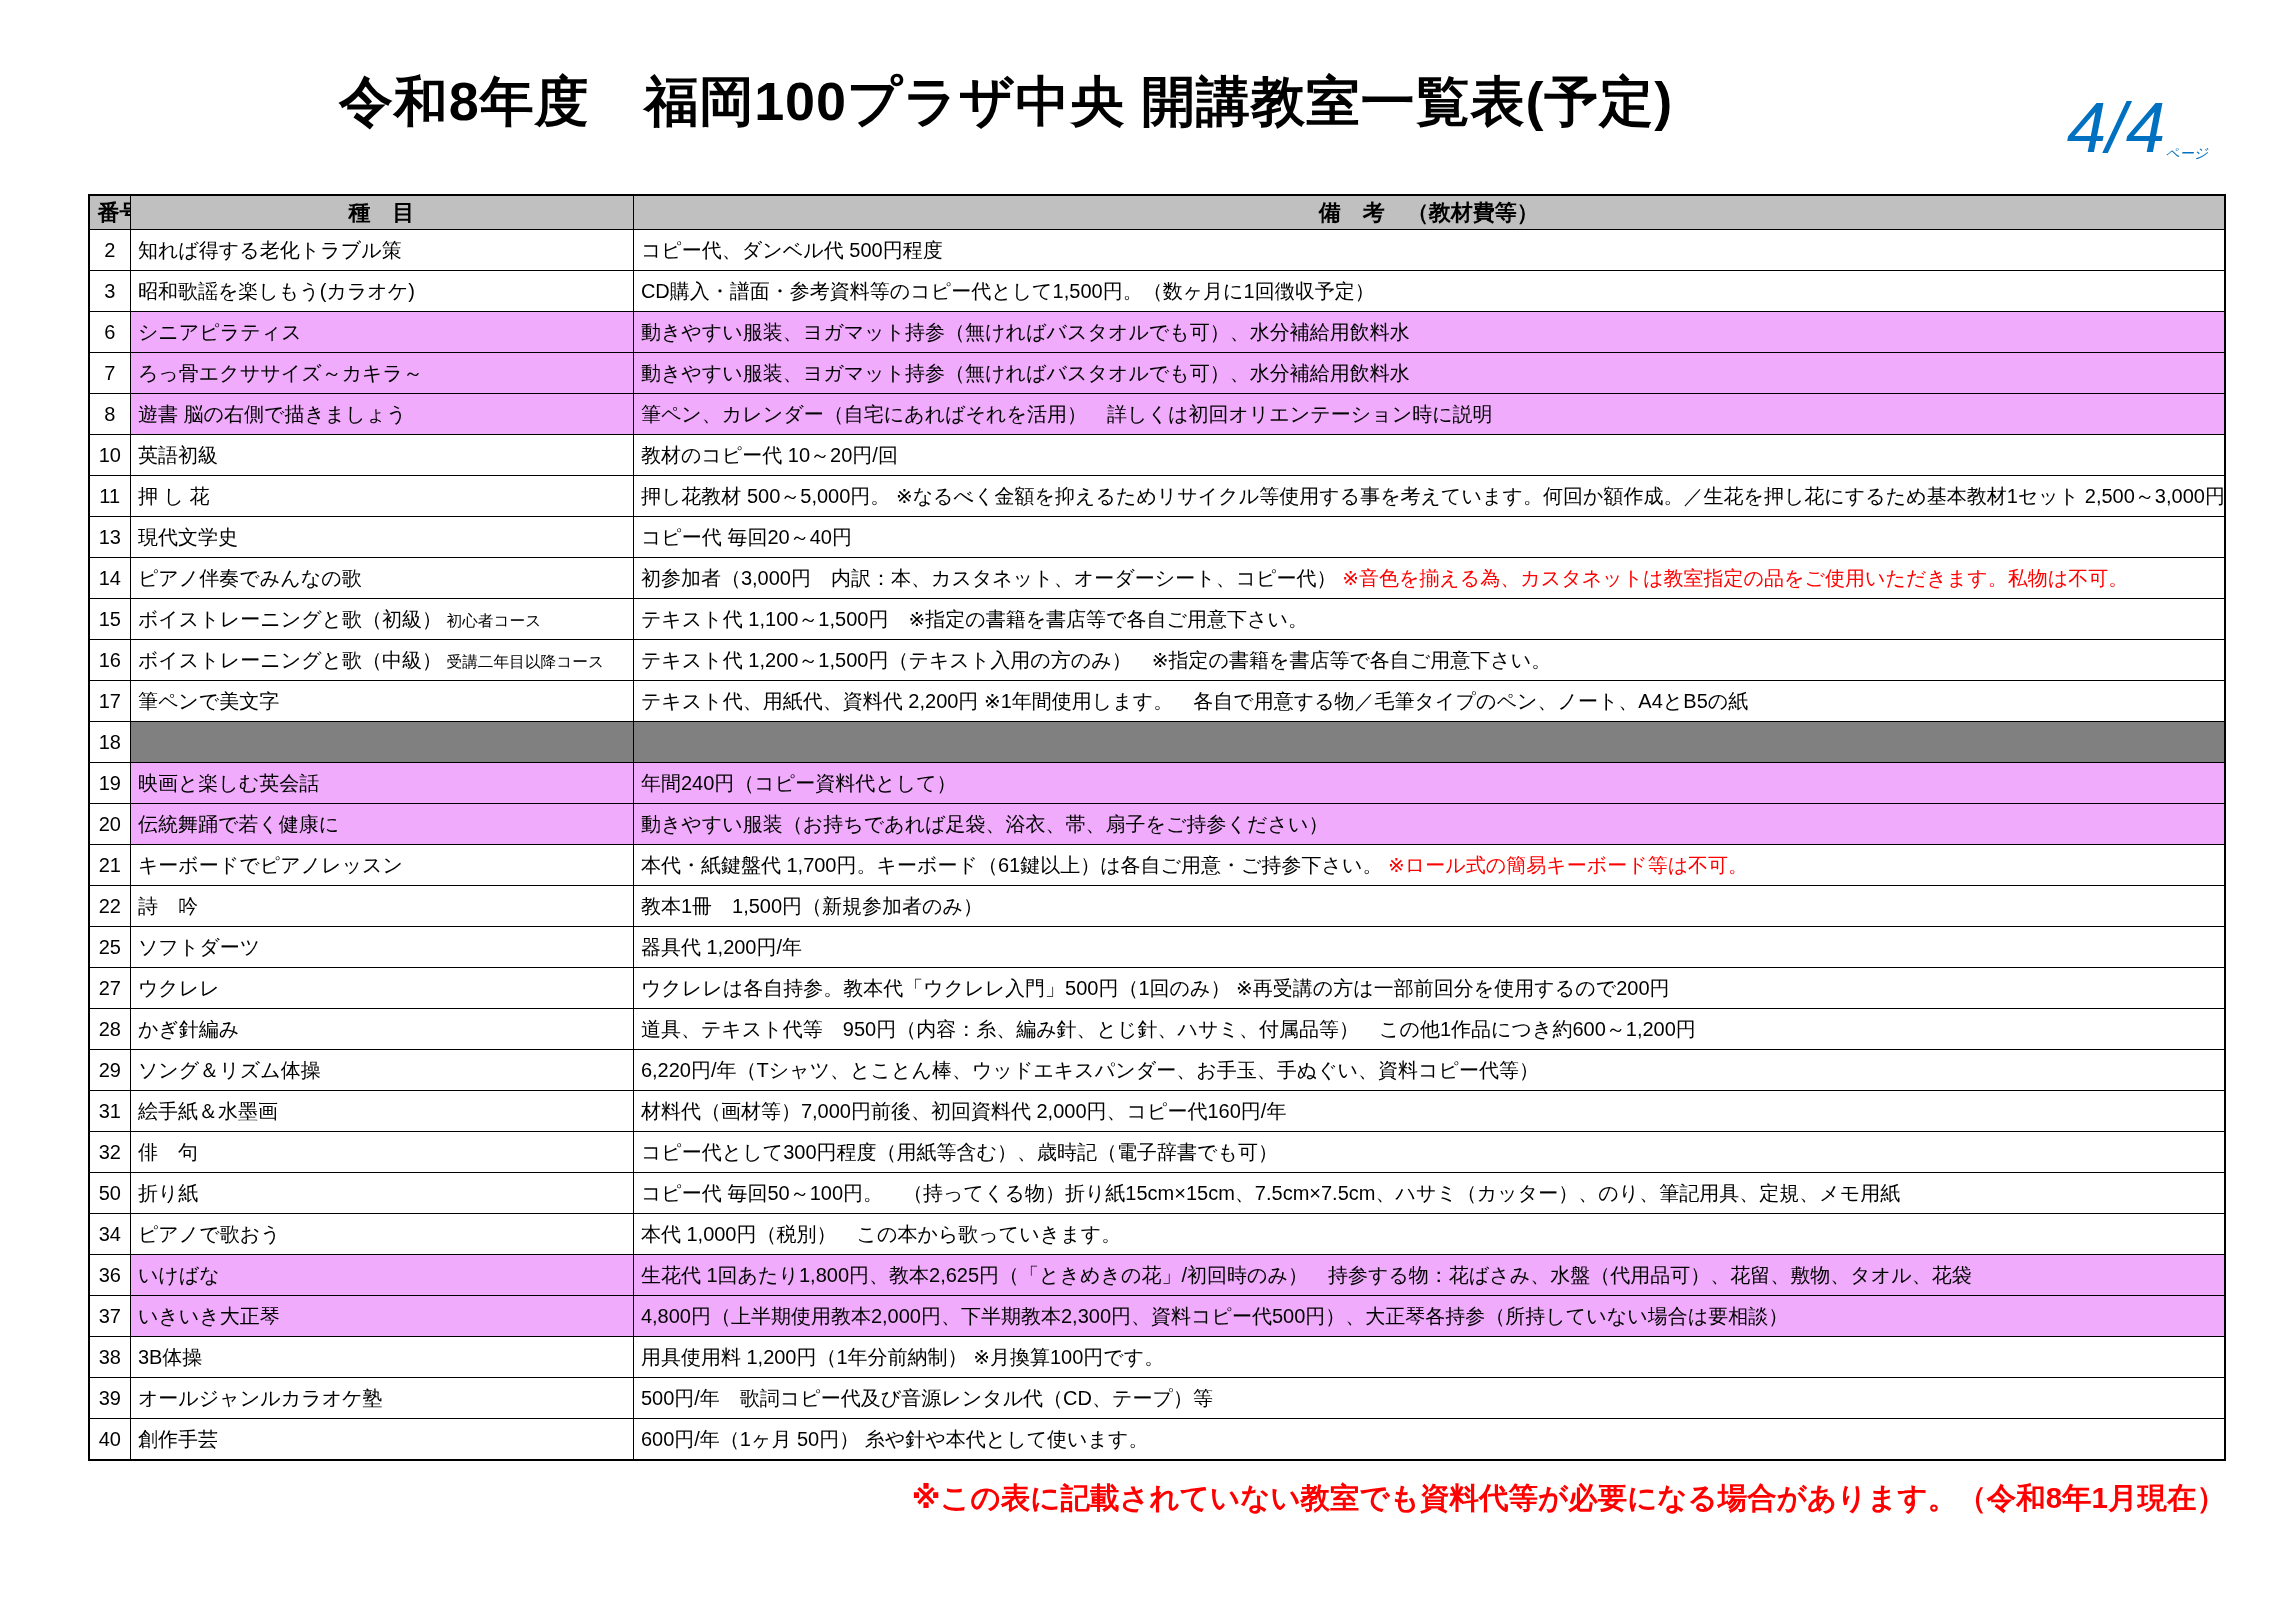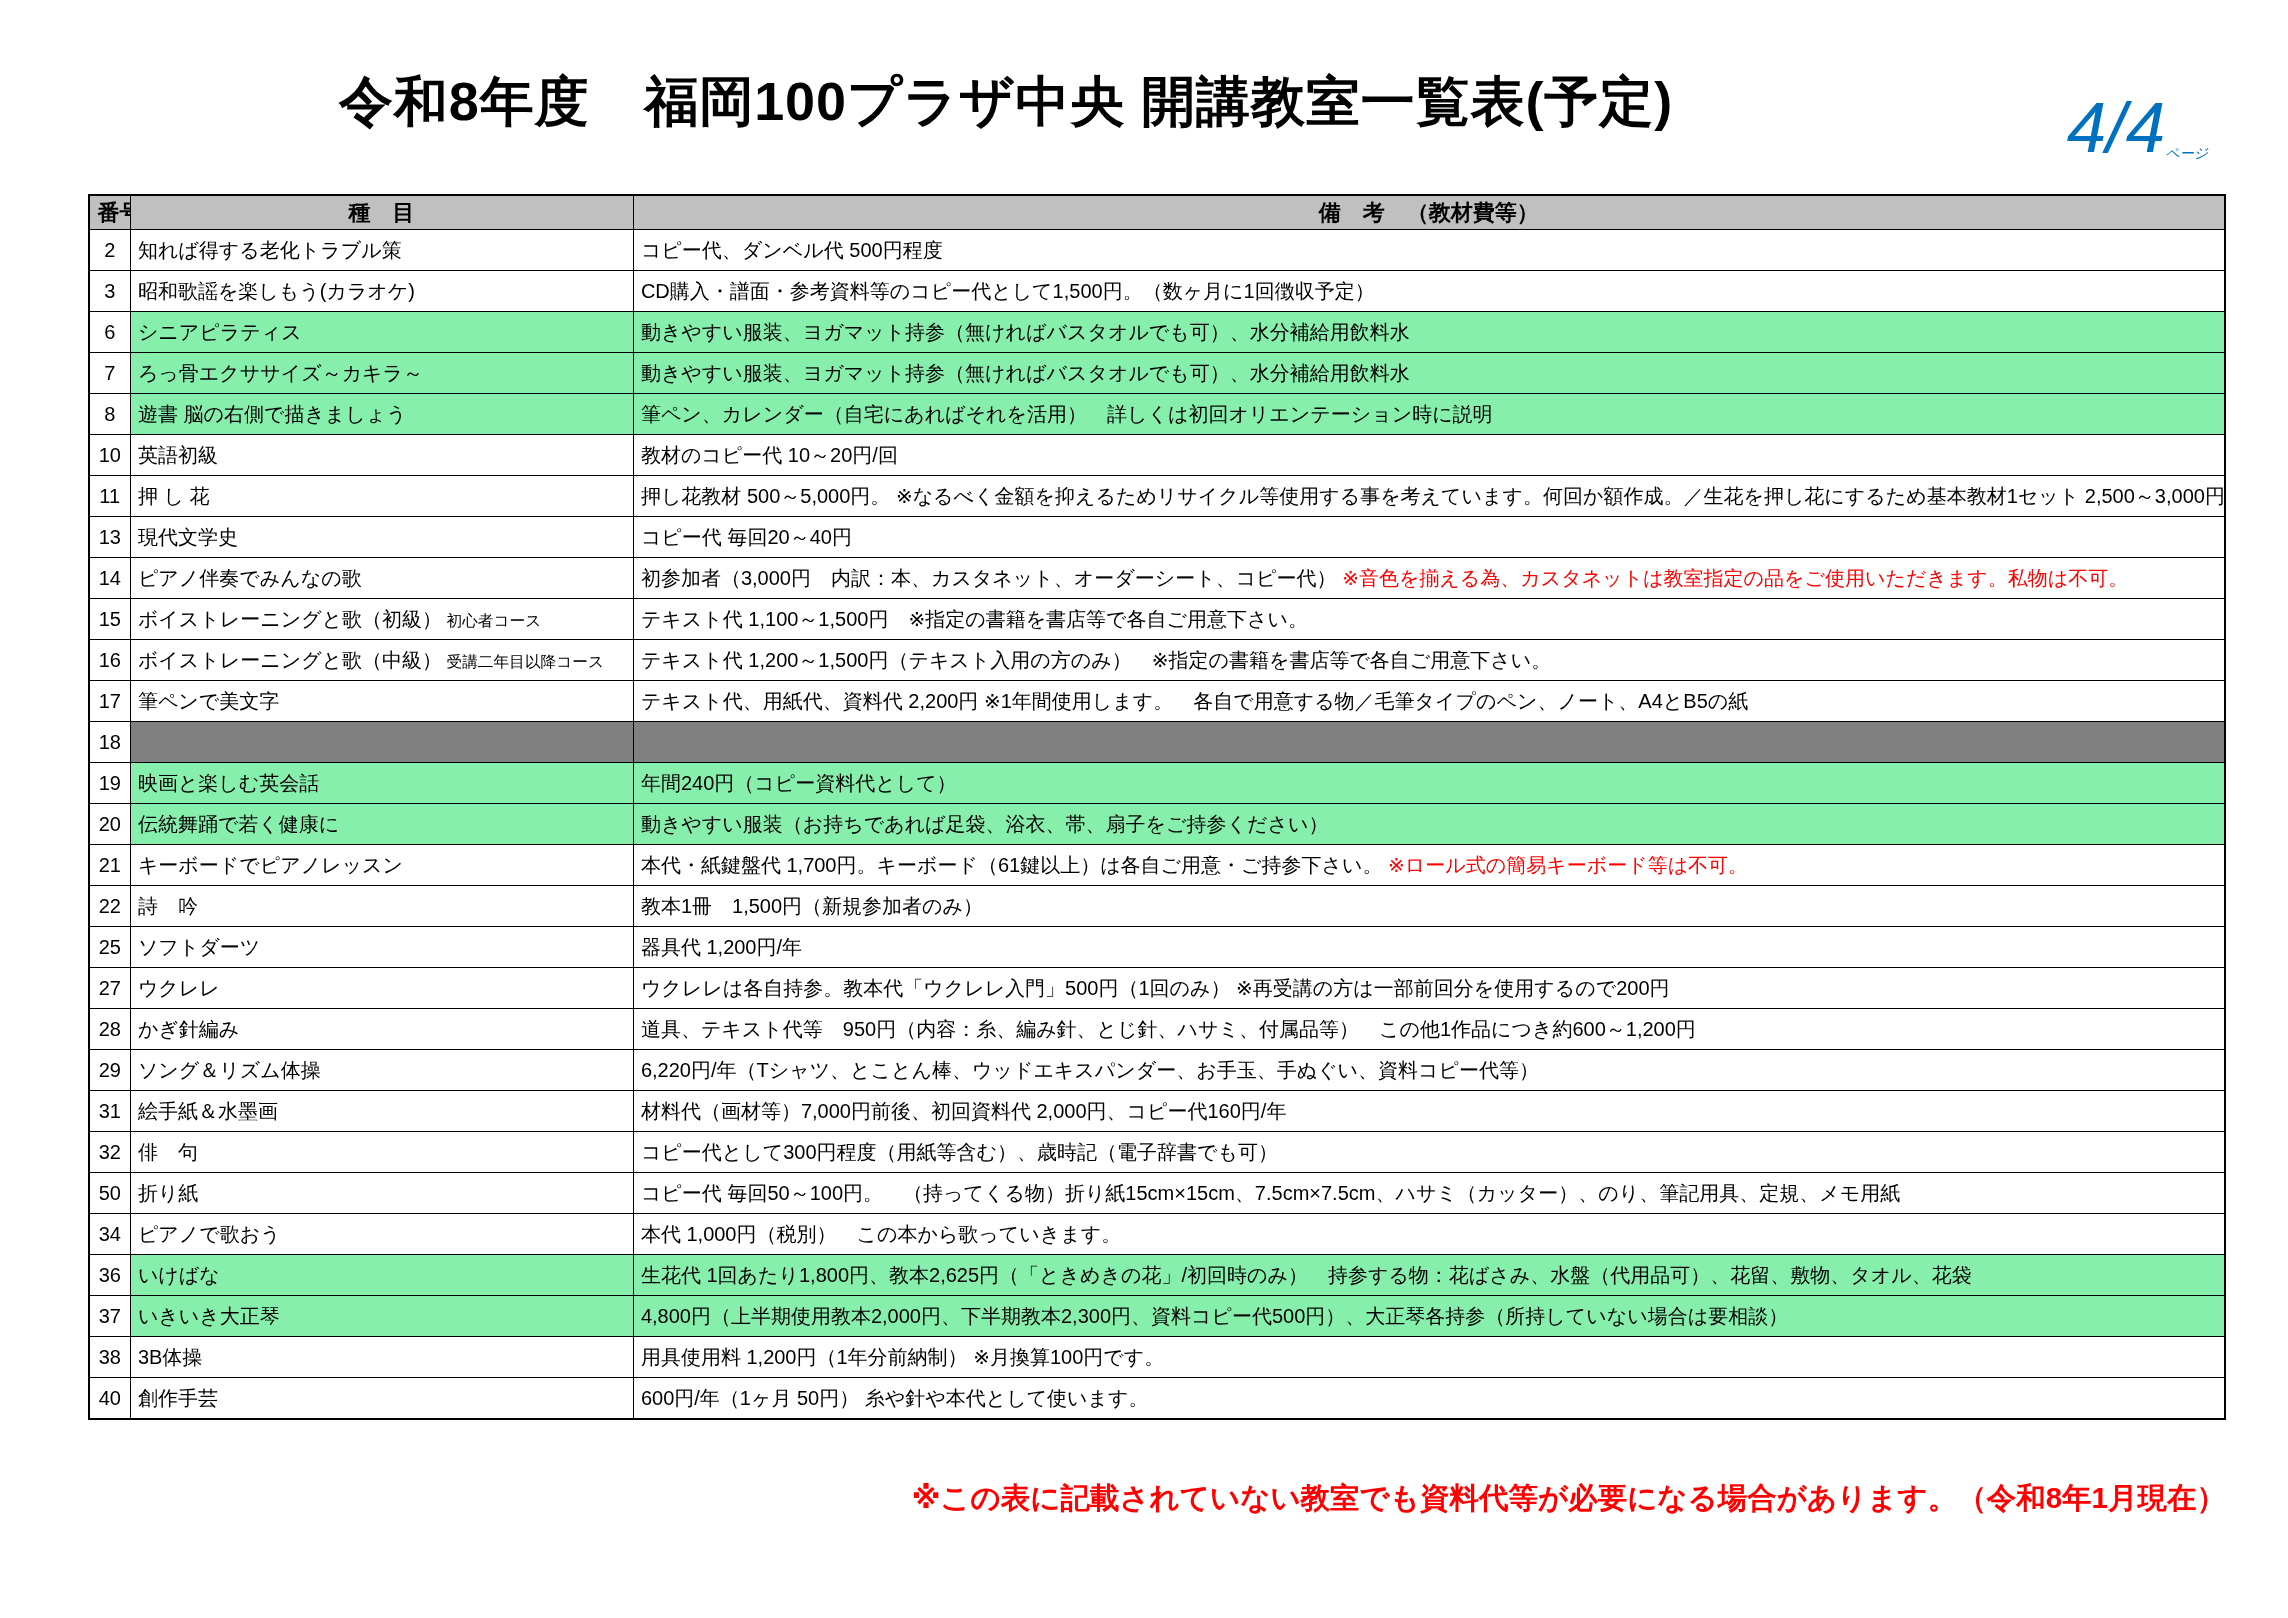--- a/index.html
+++ b/index.html
@@ -83,21 +83,21 @@
   col.c-subject { width: 503px; }
   td.col-no {
     text-align: center;
     font-size: 19.4px;
     padding: 0 1.8px;
   }
   td.col-subject { font-size: 21px; }
   td.col-remarks { font-size: 20px; }
   .small-note { font-size: 15.7px; }
   .red-text { color: #ff0000; }
-  tr.row-light td.col-subject, tr.row-light td.col-remarks { background: #86efac; }
+  tr.row-light td.col-subject, tr.row-light td.col-remarks { background: #f0abfc; }
   tr.row-dark td.col-subject, tr.row-dark td.col-remarks { background: #808080; }
   .footnote {
     position: absolute;
     top: 1479px;
     left: 88px;
     width: 2138px;
     text-align: right;
     font-size: 29.5px;
     font-weight: bold;
     color: #ff0000;
@@ -264,20 +264,25 @@
             <td class="col-no">37</td>
             <td class="col-subject"><span>いきいき大正琴</span></td>
             <td class="col-remarks"><span>4,800円（上半期使用教本2,000円、下半期教本2,300円、資料コピー代500円）、大正琴各持参（所持していない場合は要相談）</span></td>
           </tr>
           <tr>
             <td class="col-no">38</td>
             <td class="col-subject"><span>3B体操</span></td>
             <td class="col-remarks"><span>用具使用料 1,200円（1年分前納制） ※月換算100円です。</span></td>
           </tr>
           <tr>
+            <td class="col-no">39</td>
+            <td class="col-subject"><span>オールジャンルカラオケ塾</span></td>
+            <td class="col-remarks"><span>500円/年　歌詞コピー代及び音源レンタル代（CD、テープ）等</span></td>
+          </tr>
+          <tr>
             <td class="col-no">40</td>
             <td class="col-subject"><span>創作手芸</span></td>
             <td class="col-remarks"><span>600円/年（1ヶ月 50円） 糸や針や本代として使います。</span></td>
           </tr>
         </tbody>
     </table>
   </div>
 
   <div class="footnote">※この表に記載されていない教室でも資料代等が必要になる場合があります。（令和8年1月現在）</div>
 

